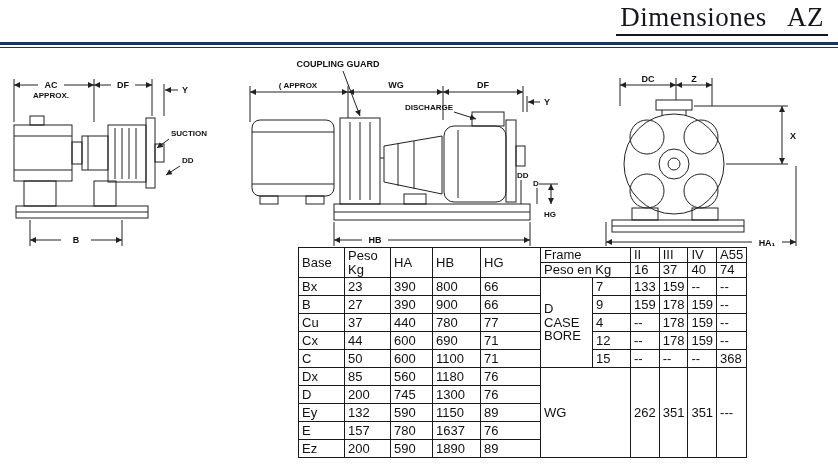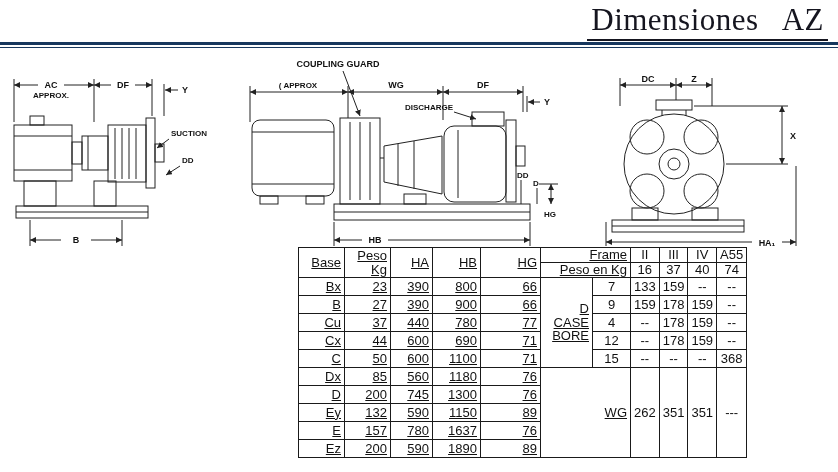--- a/index.html
+++ b/index.html
@@ -3,39 +3,39 @@
 <meta charset="utf-8">
 <style>
   * { margin:0; padding:0; box-sizing:border-box; }
   html,body { background:#fff; }
   body {
     width:838px; height:472px; position:relative; overflow:hidden;
     font-family:"Liberation Sans", sans-serif; color:#111;
   }
   .title {
     position:absolute; top:2px; right:10px;
-    font-family:"Liberation Serif", serif; font-size:31px; color:#15151f;
+    font-family:"Liberation Serif", serif; font-size:27px; color:#15151f;
     border-bottom:2px solid #15151f; padding:0 4px 1px 4px;
     white-space:pre; letter-spacing:.5px;
   }
   .rule { position:absolute; top:42px; left:0; width:838px; }
   .rule .thick { height:3px; background:var(--accent,#17375d); }
   .rule .thin  { height:1px; background:var(--accent,#17375d); margin-top:2px; }
 
   svg.drawing { position:absolute; pointer-events:none; }
   svg.drawing text { font-family:"Liberation Sans", sans-serif; font-weight:bold; fill:#111; stroke:none; }
 
   table.dim { position:absolute; left:298px; top:247px; border-collapse:collapse; table-layout:fixed; }
   .dim td {
     border:1px solid #1a1a1a; font-size:13px; color:#111;
     padding:0 3px; height:18px; line-height:1.05; vertical-align:middle; overflow:hidden;
   }
   .dim tr.hrow td { height:15px; }
-  .c { text-align:right;text-decoration:underline; }
-  .r { text-align:center; }
+  .c { text-align:left; }
+  .r { text-align:left; }
   .pre { white-space:pre-line; }
 </style>
 </head>
 <body>
 
 <div class="title">Dimensiones   AZ</div>
 <div class="rule">
   <div class="thick"></div>
   <div class="thin"></div>
 </div>

